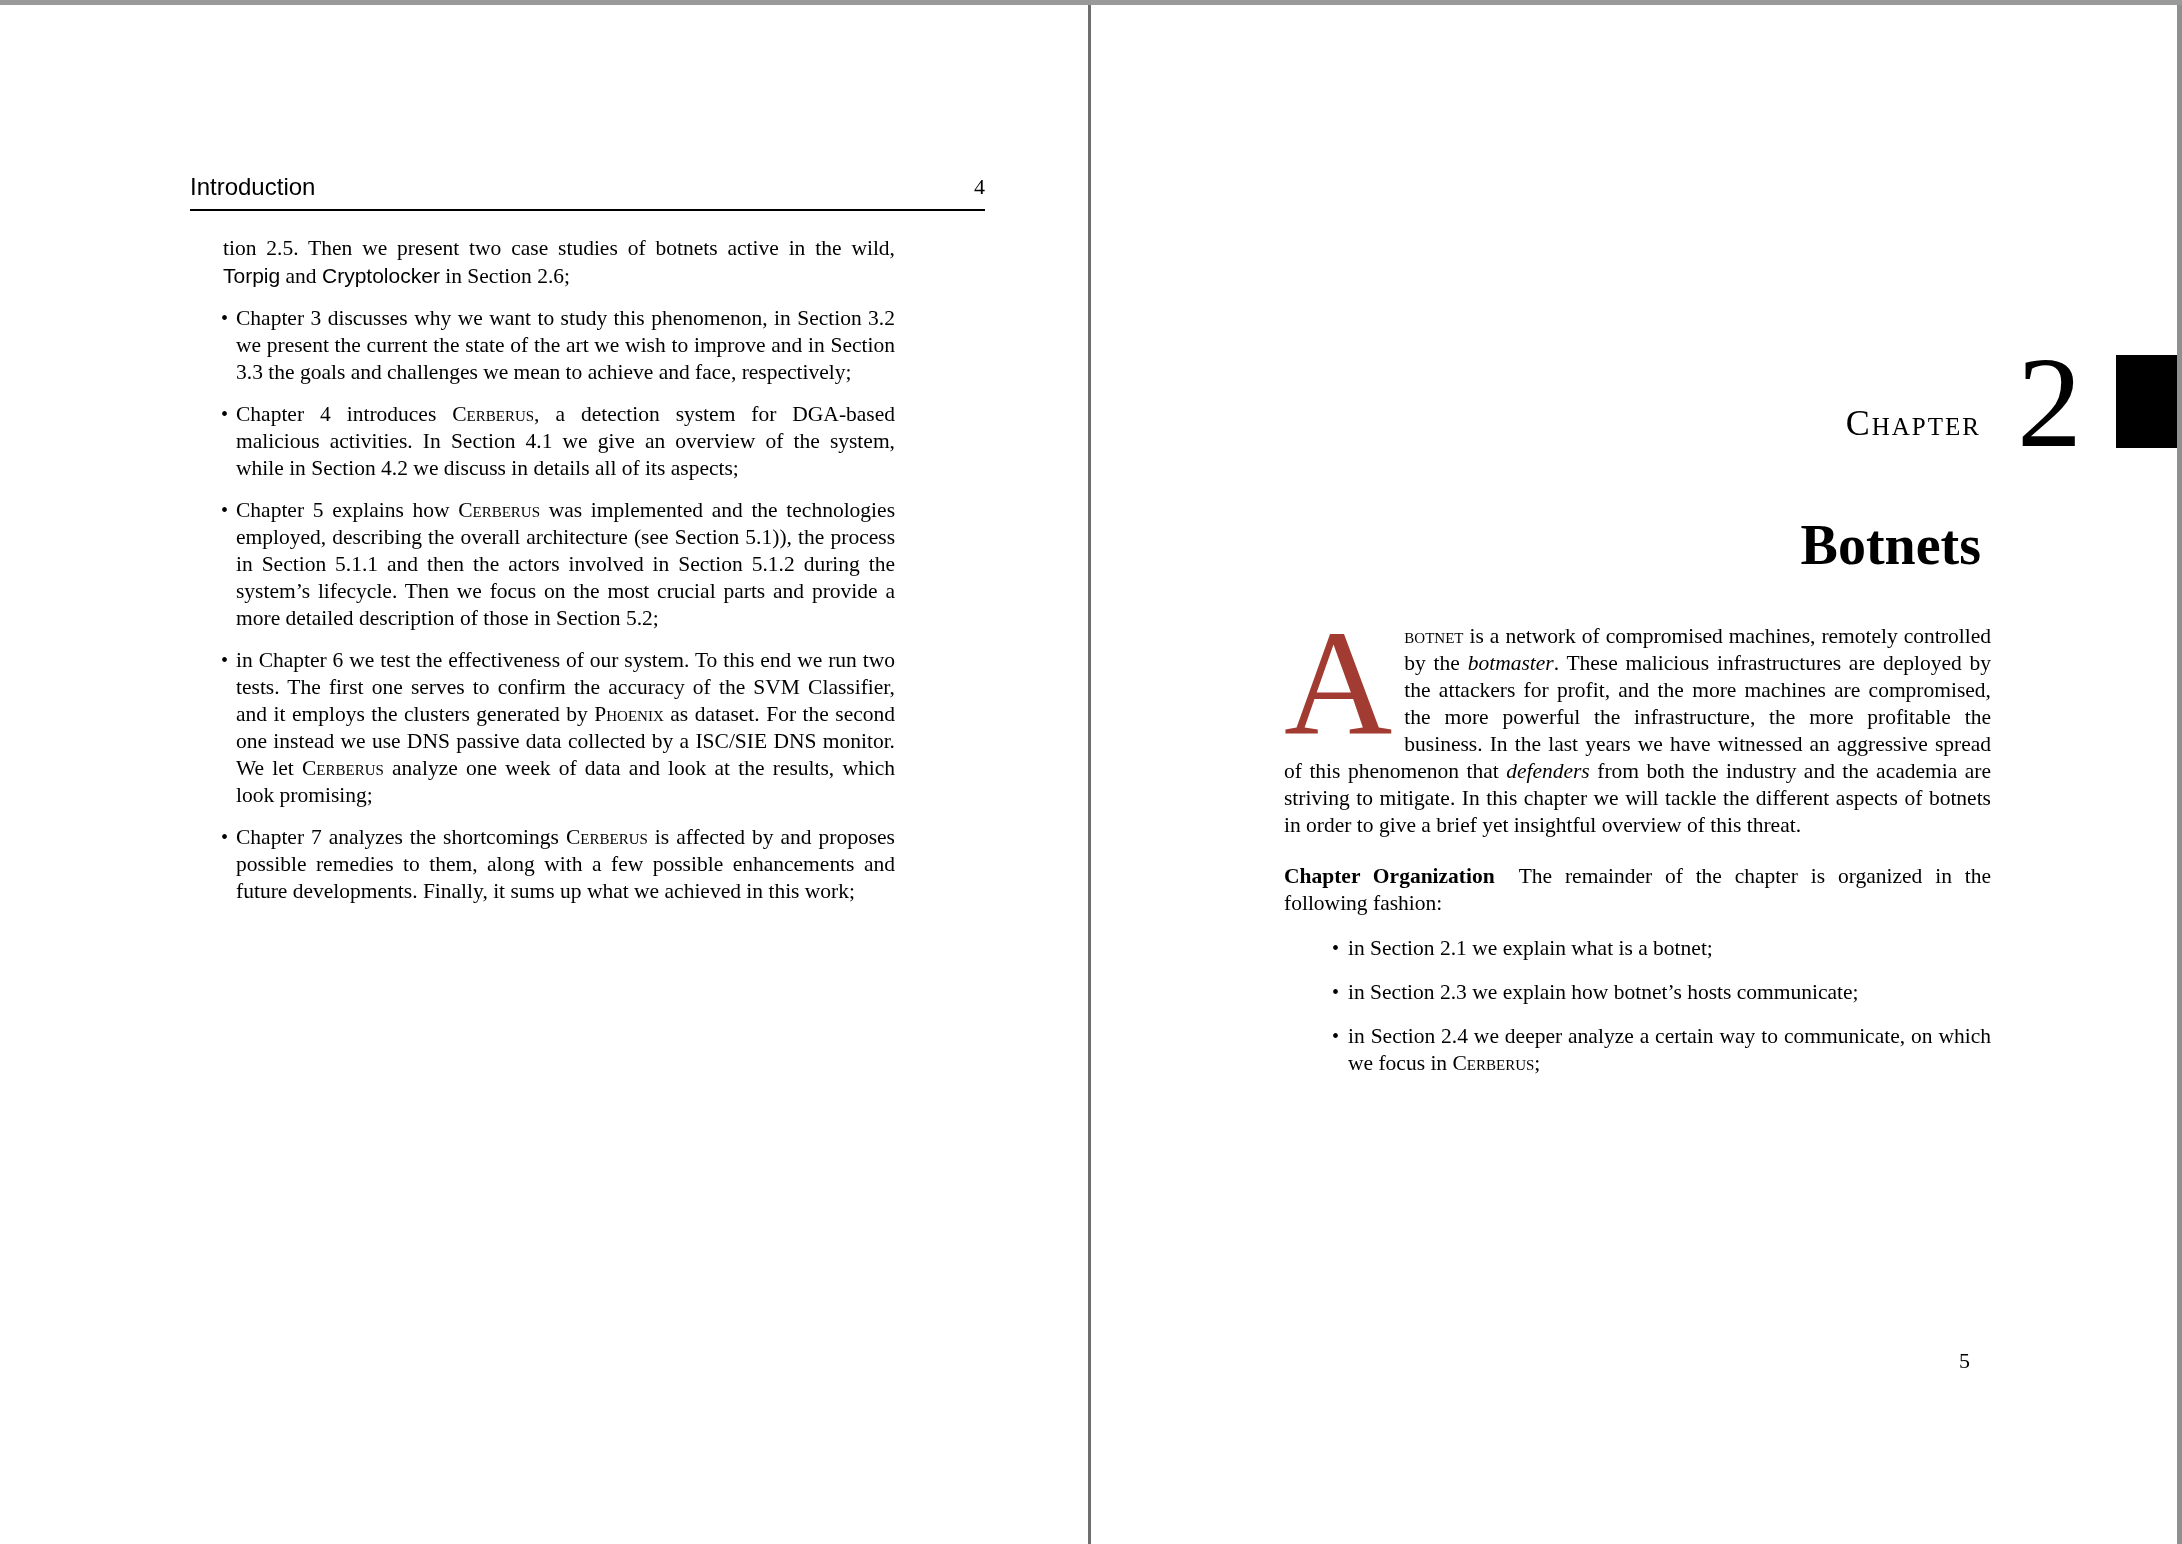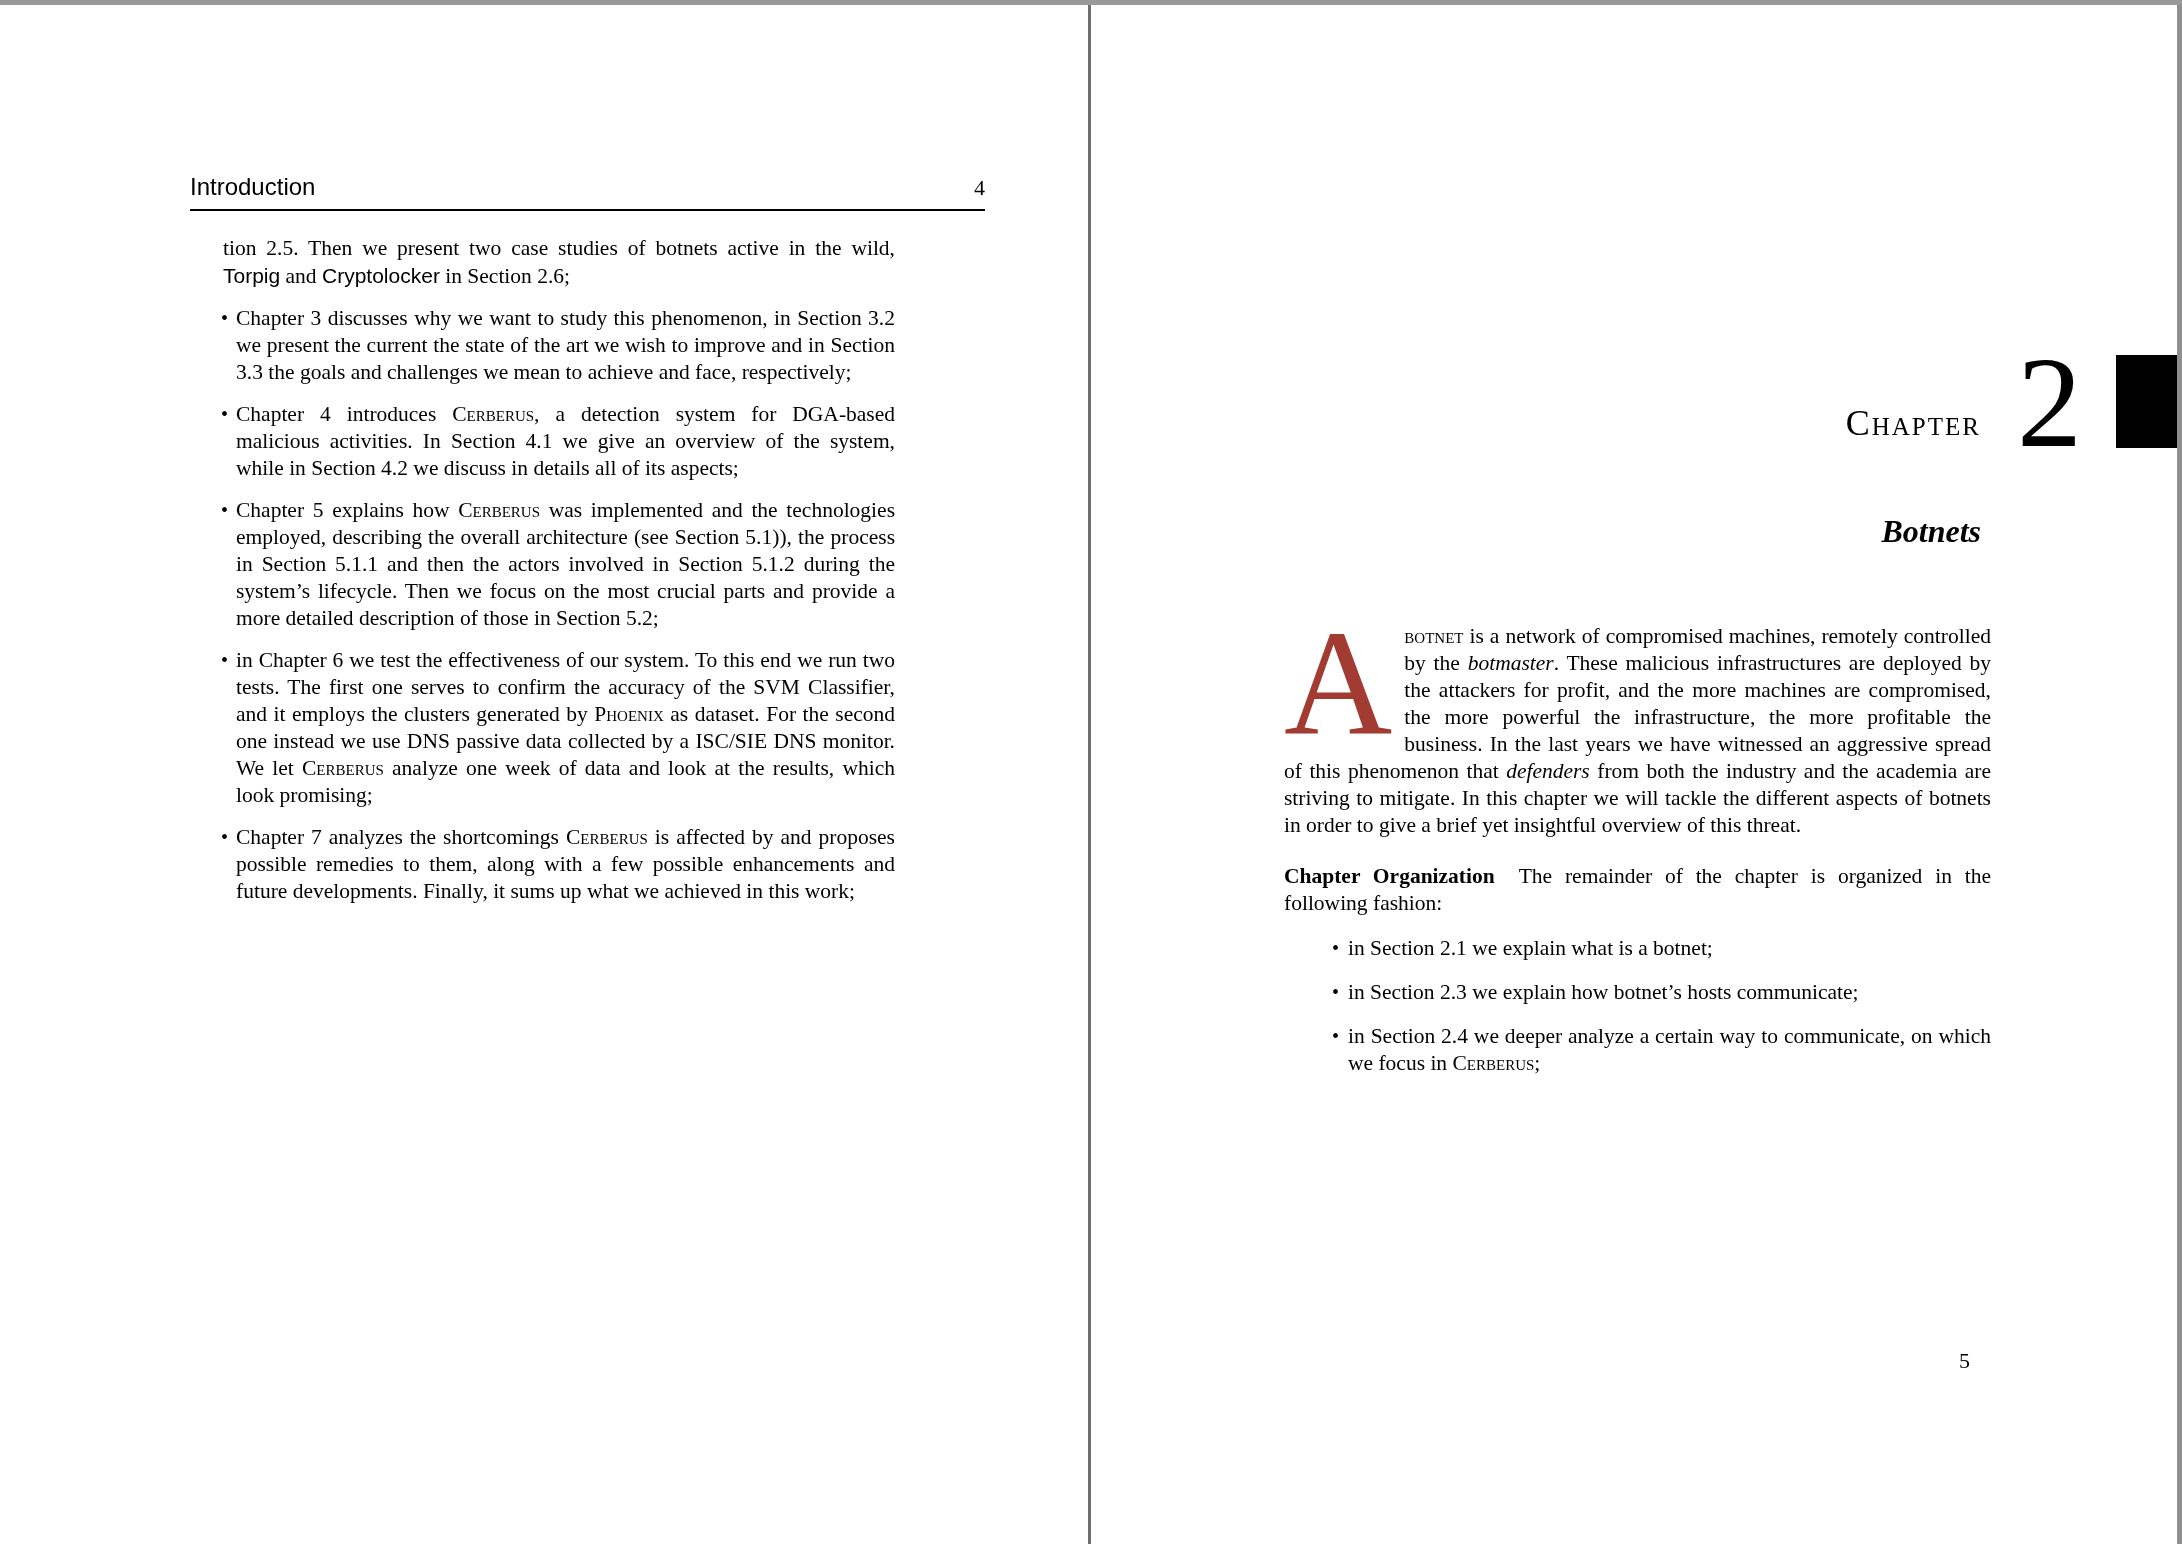--- a/index.html
+++ b/index.html
@@ -15,21 +15,21 @@
   .right-strip { position: absolute; right: 0; top: 0; width: 5px; height: 1544px; background: #8f8f8f; z-index: 5; }
   .page-divider{ position: absolute; left: 1088px; top: 0; width: 3px; height: 1544px; background: #6f6f6f; z-index: 5; }
 
   .page { position: absolute; top: 5px; height: 1539px; background: #fff; }
   .page-left  { left: 0; width: 1088px; }
   .page-right { left: 1091px; width: 1087px; }
 
   
   .running-head {
     position: absolute; left: 190px; top: 168px; width: 795px;
-    display: flex; justify-content: space-between; align-items: flex-end;
+    display: flex; justify-content: space-between; align-items: center;
     border-bottom: 2px solid #000; padding-bottom: 8px;
   }
   .head-title { font-family: "Liberation Sans", sans-serif; font-size: 24px; }
   .head-num   { font-size: 22px; }
 
   .textblock {
     position: absolute; left: 223px; top: 230px; width: 672px;
     font-size: 21.5px; line-height: 27px; text-align: justify;
   }
   p.cont { margin: 0; }
@@ -50,21 +50,21 @@
   .chapter-num {
     position: absolute; top: 332px; right: 96px;
     font-size: 130px; line-height: 1;
   }
   .chapter-box {
     position: absolute; top: 350px; right: 0;
     width: 62px; height: 93px; background: #000;
   }
   .chapter-title {
     position: absolute; top: 508px; right: 197px; margin: 0;
-    font-size: 32px; font-weight: bold; font-style: italic;
+    font-size: 56px; font-weight: bold;
   }
 
   .textblock-r {
     position: absolute; left: 193px; top: 618px; width: 707px;
     font-size: 21.5px; line-height: 27px; text-align: justify;
   }
   p.lead { margin: 0; }
   .dropcap {
     float: left; font-size: 150px; line-height: 0.72; height: 106px;
     margin: 5px 12px 0 0; color: #A23B32;

